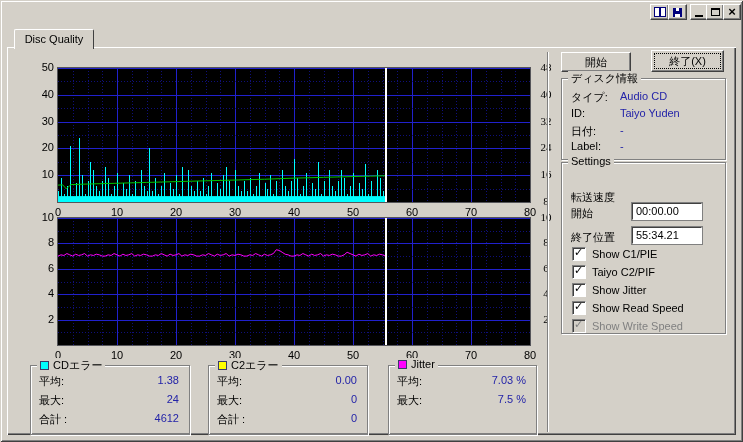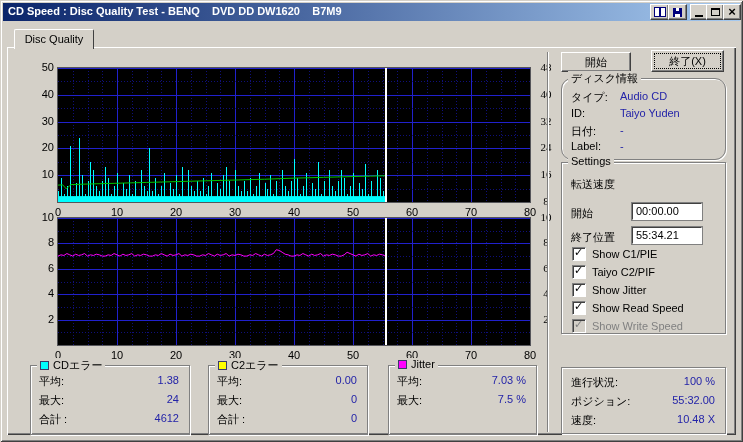--- a/index.html
+++ b/index.html
@@ -63,23 +63,20 @@
   .cb-row.disabled .chk{color:#808080;}
   .cb-row.disabled .cb-label{color:#808080;}
   .divider{position:absolute;left:547px;top:52px;width:0;height:380px;z-index:3;
     border-left:1px solid #808080;border-right:1px solid #fff;}
 </style>
 </head>
 <body>
 
 <div class="window">
 
-  <div class="titlebar">
-    <span class="title-text">CD Speed : Disc Quality Test - BENQ    DVD DD DW1620    B7M9</span>
-  </div>
   <span class="tb-btn" style="left:650px;">
       <span class="icon-book"></span>
     </span>
   <span class="tb-btn" style="left:668px;">
       <span class="icon-floppy"></span>
     </span>
   <span class="win-btn" style="left:690px;">
       <span class="glyph-min"></span>
     </span>
   <span class="win-btn" style="left:706px;">
@@ -375,35 +372,35 @@
     <span class="row-val right-val" style="right:10px;top:8px;">7.03 %</span>
     <span class="row-lbl" style="left:8px;top:27px;">最大:</span>
     <span class="row-val right-val" style="right:10px;top:27px;">7.5 %</span>
   </div>
 
   <div class="divider"></div>
 
   <button class="btn" style="left:561px;top:52px;width:70px;height:20px;">開始</button>
   <button class="btn focused" style="left:651px;top:50px;width:73px;height:22px;">終了(X)</button>
 
-  <div class="grp" style="left:561px;top:78px;width:163px;height:80px;border-radius:11px;">
+  <div class="grp" style="left:561px;top:78px;width:163px;height:80px;">
     <span class="grp-label">ディスク情報</span>
     <span class="row-lbl" style="left:9px;top:11px;">タイプ:</span>
     <span class="row-val" style="left:58px;top:11px;">Audio CD</span>
     <span class="row-lbl" style="left:9px;top:28px;">ID:</span>
     <span class="row-val" style="left:58px;top:28px;">Taiyo Yuden</span>
     <span class="row-lbl" style="left:9px;top:45px;">日付:</span>
     <span class="row-val" style="left:58px;top:45px;">-</span>
     <span class="row-lbl" style="left:9px;top:61px;">Label:</span>
     <span class="row-val" style="left:58px;top:61px;">-</span>
   </div>
 
   <div class="grp" style="left:561px;top:162px;width:163px;height:170px;">
     <span class="grp-label">Settings</span>
-    <span class="row-lbl" style="left:9px;top:14px;">転送速度</span>
+    <span class="row-lbl" style="left:9px;top:27px;">転送速度</span>
     <span class="row-lbl" style="left:9px;top:43px;">開始</span>
     <div class="field" style="left:70px;top:40px;width:62px;height:13px;">00:00.00</div>
     <span class="row-lbl" style="left:9px;top:67px;">終了位置</span>
     <div class="field" style="left:70px;top:64px;width:62px;height:13px;">55:34.21</div>
 
     <div class="cb-row" style="top:84px;">
       <span class="cb-box">
           <span class="chk">✓</span>
         </span>
       <span class="cb-label">Show C1/PIE</span>
@@ -428,22 +425,14 @@
     </div>
     <div class="cb-row disabled" style="top:156px;">
       <span class="cb-box">
           <span class="chk">✓</span>
         </span>
       <span class="cb-label">Show Write Speed</span>
     </div>
   </div>
 
 
-  <div class="grp" style="left:561px;top:367px;width:163px;height:65px;">
-    <span class="row-lbl" style="left:9px;top:7px;">進行状況:</span>
-    <span class="row-val right-val" style="right:10px;top:7px;">100 %</span>
-    <span class="row-lbl" style="left:9px;top:26px;">ポジション:</span>
-    <span class="row-val right-val" style="right:10px;top:26px;">55:32.00</span>
-    <span class="row-lbl" style="left:9px;top:45px;">速度:</span>
-    <span class="row-val right-val" style="right:10px;top:45px;">10.48 X</span>
-  </div>
 
 </div>
 
 </body></html>

